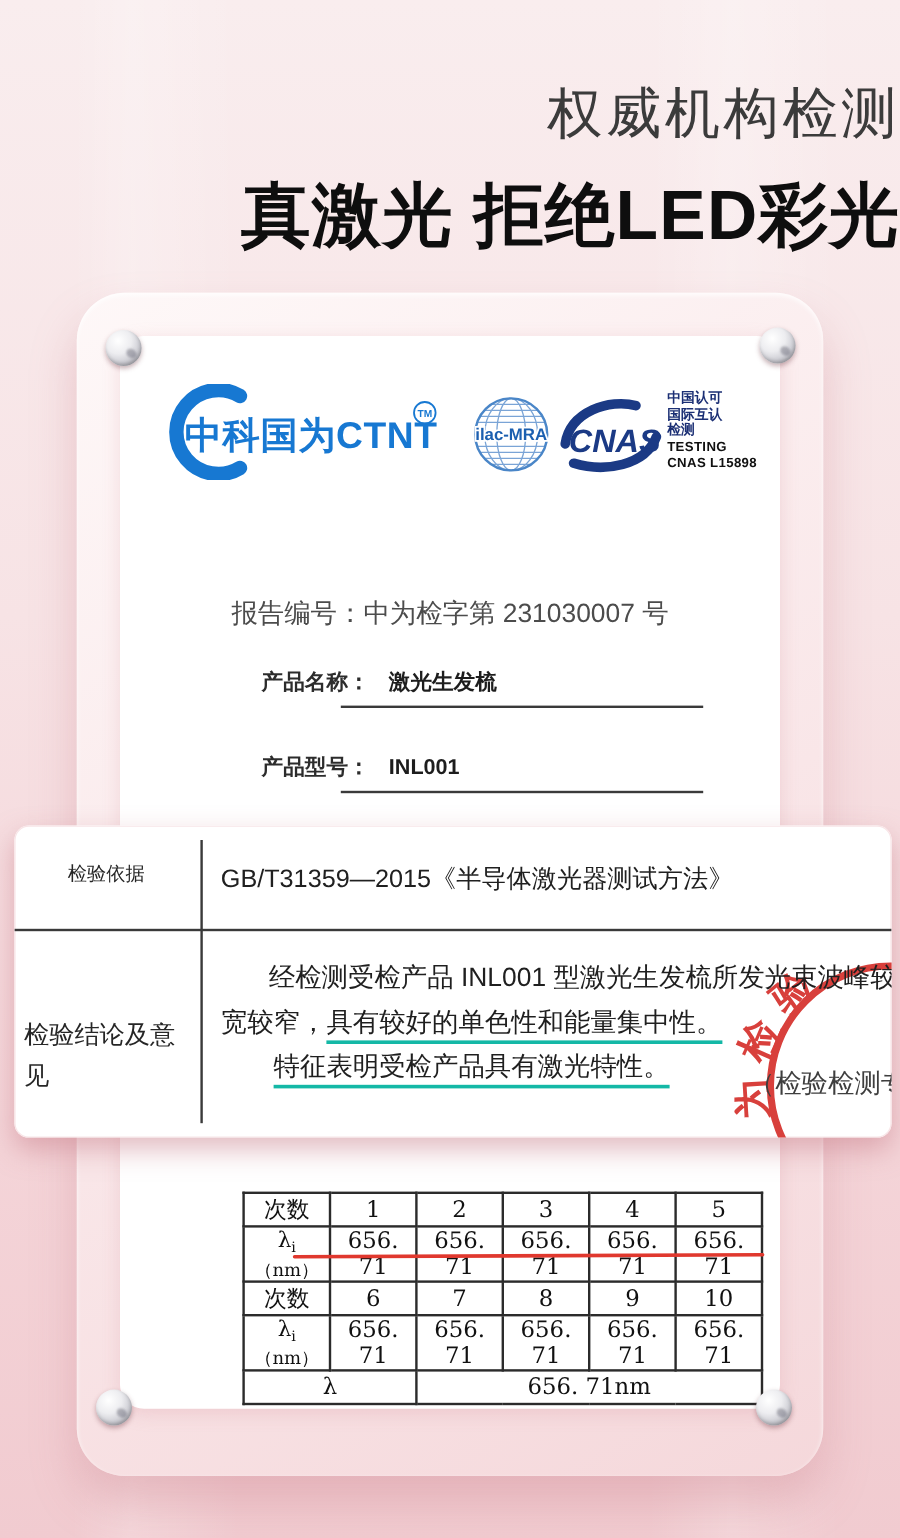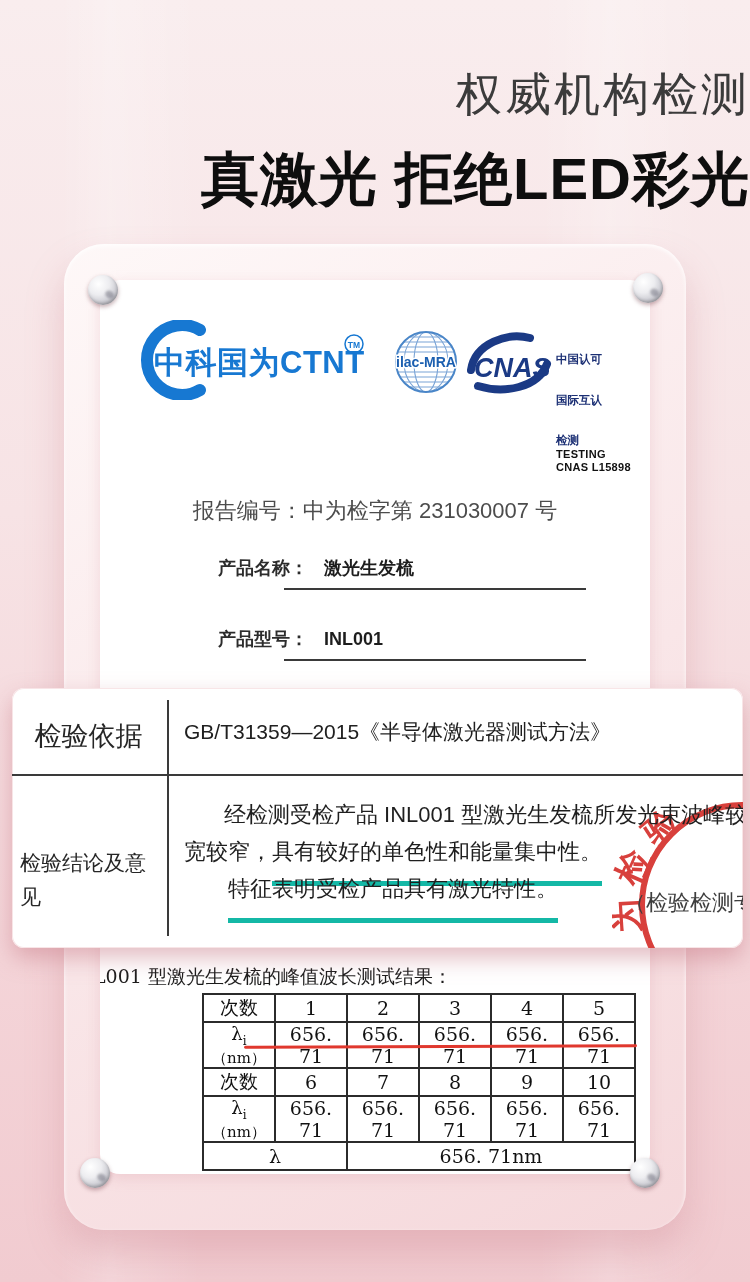--- a/index.html
+++ b/index.html
@@ -49,21 +49,21 @@
   }
   .screw.s1{ left:24px; top:31px; }
   .screw.s2{ left:569px; top:29px; }
   .screw.s3{ left:16px; top:914px; }
   .screw.s4{ left:566px; top:914px; }
   
   .logo-ctnt{ position:absolute; left:34px; top:40px; }
   .logo-ilac{ position:absolute; left:292px; top:48px; }
   .logo-cnas{ position:absolute; left:366px; top:50px; }
   .acc-text{ position:absolute; left:456px; top:46px; line-height:13.5px; }
-  .acc-text .zh{ font-size:11.5px; font-weight:700; color:#1b2f74;margin-top:27px; }
+  .acc-text .zh{ font-size:11.5px; font-weight:700; color:#1b2f74; }
   .acc-text .en{ font-size:11px;  font-weight:700; color:#111; letter-spacing:.3px; }
   
   .report-title{
     position:absolute; left:0; top:132px; width:550px; text-align:center;
     font-size:46px; font-weight:700; color:#141414; letter-spacing:9px; text-indent:9px;
   }
   .report-no{
     position:absolute; left:0; top:216px; width:550px; text-align:center;
     font-size:22px; color:#4c4c4c;
   }
@@ -100,37 +100,37 @@
   
   .midpanel{
     position:absolute; left:12px; top:688px; width:731px; height:260px;
     background:#ffffff; border-radius:12px; overflow:hidden; z-index:10;
     box-shadow:0 10px 22px rgba(199,124,135,.5), inset 0 0 0 1px #f8e5e7;
   }
   .v-div{ position:absolute; left:155px; top:12px; width:2px; height:236px; background:#3a3a3a; }
   .h-div{ position:absolute; left:0; top:86px; width:731px; height:2px; background:#3a3a3a; }
   .row1-label{
     position:absolute; left:0; top:30px; width:153px; text-align:center;
-    font-size:27px; color:#262626;
+    font-size:16px; color:#262626;
   }
   .row1-content{
     position:absolute; left:172px; top:30px; white-space:nowrap;
     font-size:21px; color:#202020;
   }
   .row2-label{
     position:absolute; left:8px; top:158px; width:140px; text-align:left;
     font-size:21px; line-height:34px; color:#262626;
   }
   .row2-content{
     position:absolute; left:172px; top:108px; width:640px;
     font-size:22px; line-height:37px; color:#1f1f1f; z-index:2;
   }
   .cline1{ white-space:nowrap; text-indent:40px; }
   .cline3{ padding-left:44px; }
-  .redu{ border-bottom:5px solid #14b8a6; padding-bottom:17px; }
+  .redu{ border-bottom:3px solid #14b8a6; padding-bottom:3px; }
   .stamp{ position:absolute; left:600px; top:97px; z-index:1; }
   .stamp-note{
     position:absolute; left:612px; top:200px; white-space:nowrap;
     font-size:22px; color:#3e3e3e; z-index:2;
   }
 </style>
 </head>
 <body>
 
 <div class="bg-stripes"></div>
@@ -191,21 +191,20 @@
 
     <div class="field f1">
       <span class="flabel">产品名称：</span><span class="fvalue">激光生发梳</span>
     </div>
     <div class="funderline u1"></div>
     <div class="field f2">
       <span class="flabel">产品型号：</span><span class="fvalue">INL001</span>
     </div>
     <div class="funderline u2"></div>
 
-    <div class="tbl-caption">L001 型激光生发梳的峰值波长测试结果：</div>
     <table class="rtable">
       <colgroup>
           <col style="width:72px">
           <col style="width:72px">
           <col style="width:72px">
           <col style="width:72px">
           <col style="width:72px">
           <col style="width:72px">
         </colgroup>
       <tbody>

